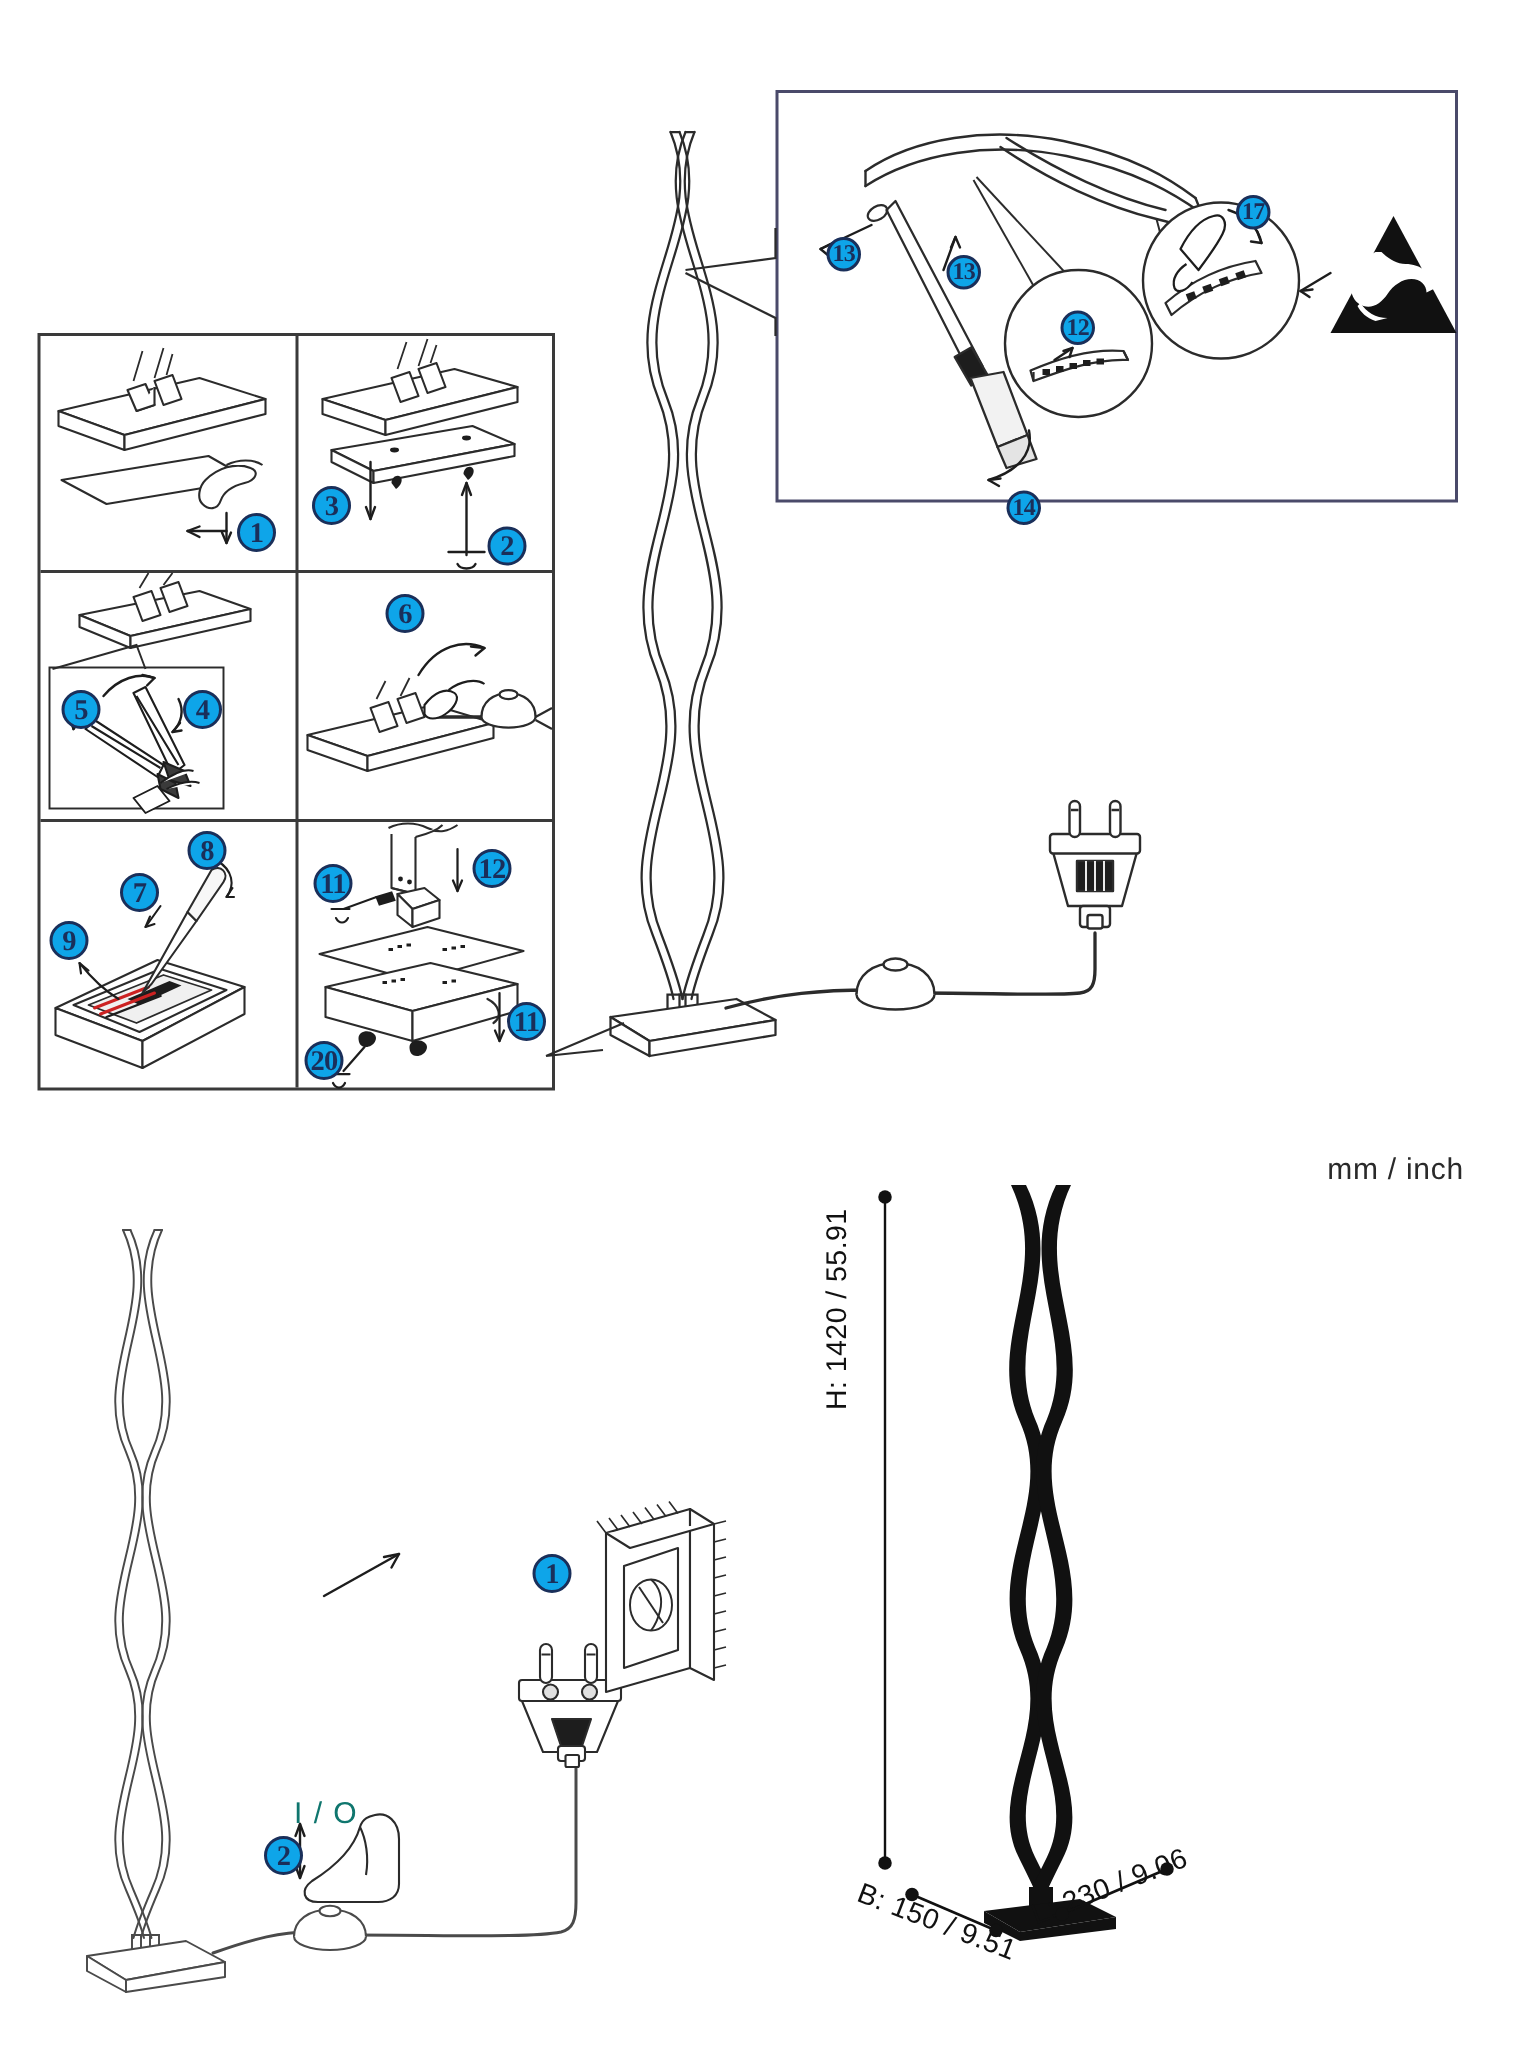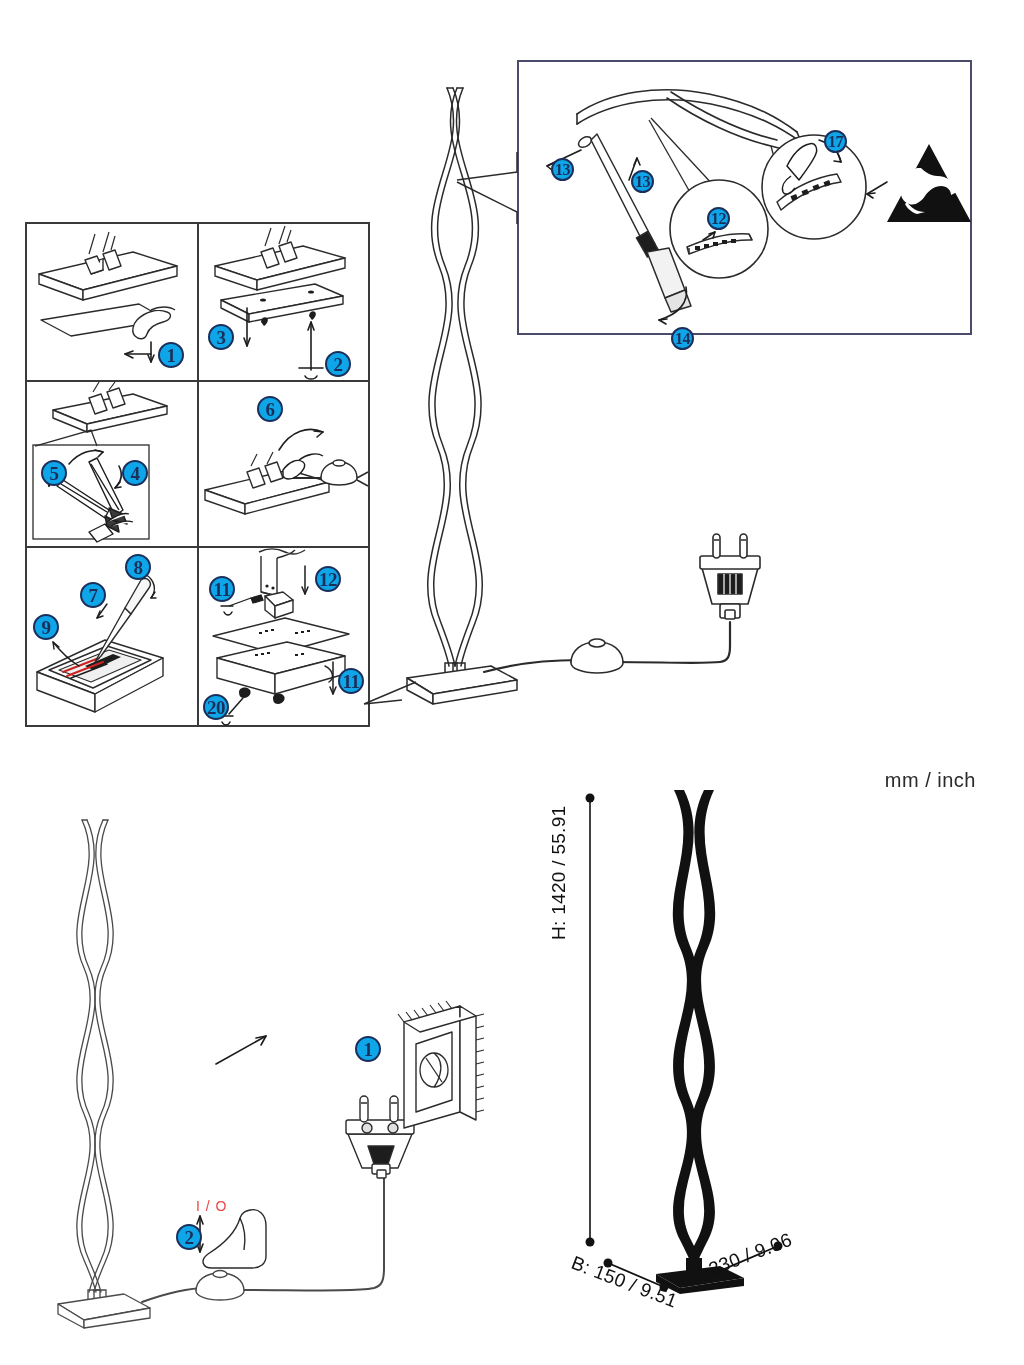--- a/index.html
+++ b/index.html
@@ -102,22 +102,22 @@
   }
   #dim-l {
     left: 685px;
     top: 1268px;
     transform: rotate(-21deg);
     transform-origin: left top;
   }
 
   .ioLabel {
     position: absolute;
-    font-size: 14px;
-    color: #ef4444;
+    font-size: 20px;
+    color: #0f766e;
     letter-spacing: 1px;
   }
 </style>
 </head>
 <body>
 
 <div id="sheet">
 
   <div id="detailbox">
     <svg width="451" height="271" viewBox="0 0 451 271">

